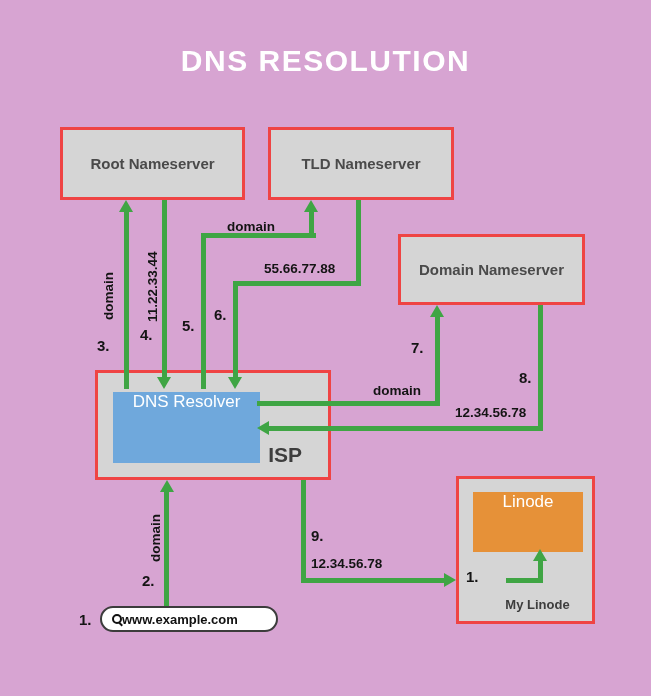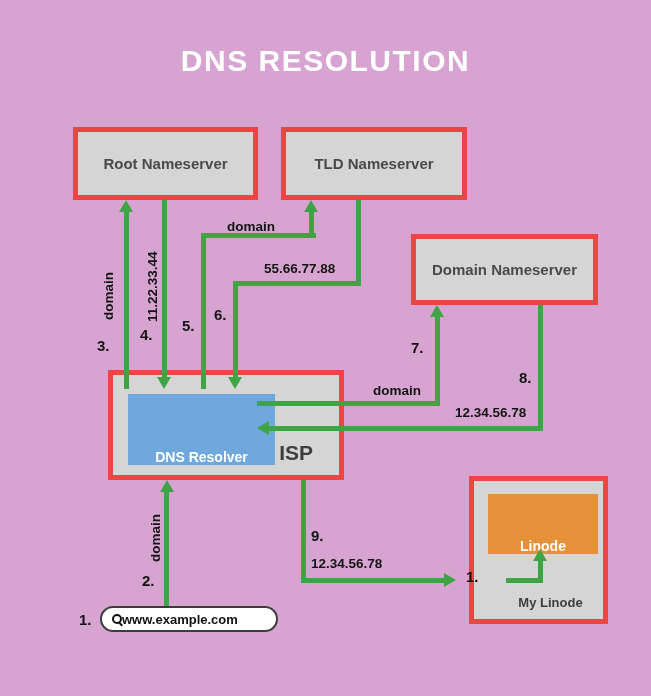--- a/index.html
+++ b/index.html
@@ -7,27 +7,27 @@
     position:relative; width:651px; height:696px;
     background:#d7a4d2; overflow:hidden;
     font-family:"Liberation Sans", sans-serif;
   }
   .title {
     position:absolute; left:0; top:44px; width:100%;
     text-align:center; font-size:30px; font-weight:bold;
     color:#ffffff; letter-spacing:1.5px;
   }
   .node {
-    position:absolute; background:#d5d5d5; border:5px solid #ef4444;
+    position:absolute; background:#d5d5d5; border:3px solid #ef4444;
     box-sizing:border-box; display:flex; align-items:center; justify-content:center;
-    font-weight:bold; font-size:15px; color:#4a4a4a;margin-left:13px;
+    font-weight:bold; font-size:15px; color:#4a4a4a;
   }
   .fillbox {
-    position:absolute; display:flex; align-items:flex-end; justify-content:center;
-    font-weight:bold; font-size:14px; color:#ffffff; box-sizing:border-box;
+    position:absolute; display:flex; align-items:flex-start; justify-content:center;
+    font-weight:normal; font-size:17px; color:#ffffff; box-sizing:border-box;
   }
   .resolver { background:#6fa8dc; }
   .apache { background:#e69138; }
   .isp-label {
     position:absolute; right:26px; bottom:10px;
     font-size:21px; font-weight:bold; color:#3d3d3d;
   }
   .linode-label {
     position:absolute; left:0; bottom:9px; width:100%;
     text-align:center; font-size:13px; font-weight:bold; color:#3d3d3d;padding-left:12px;

